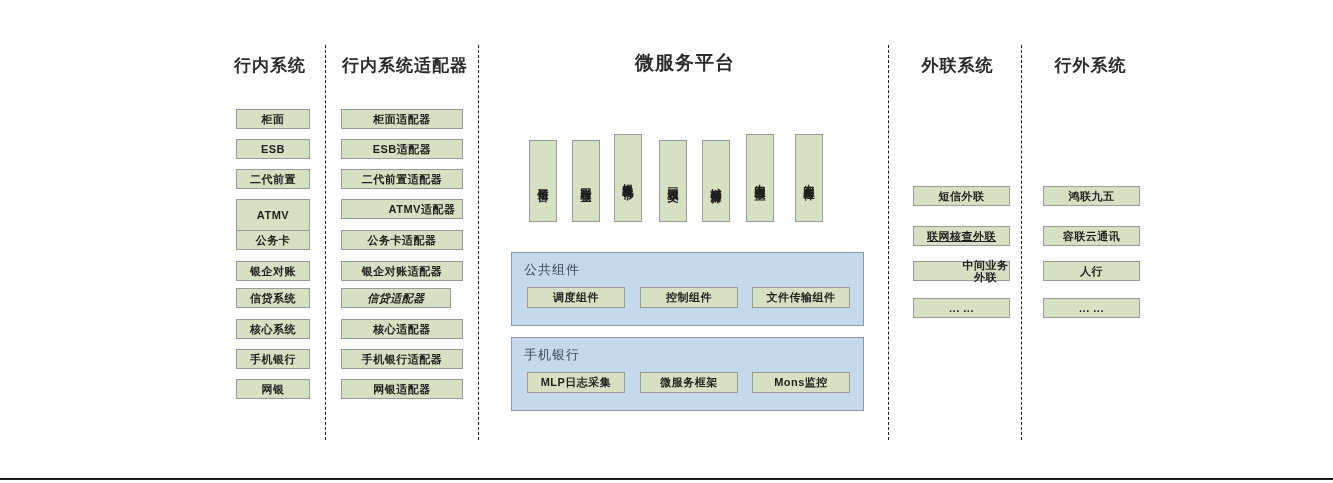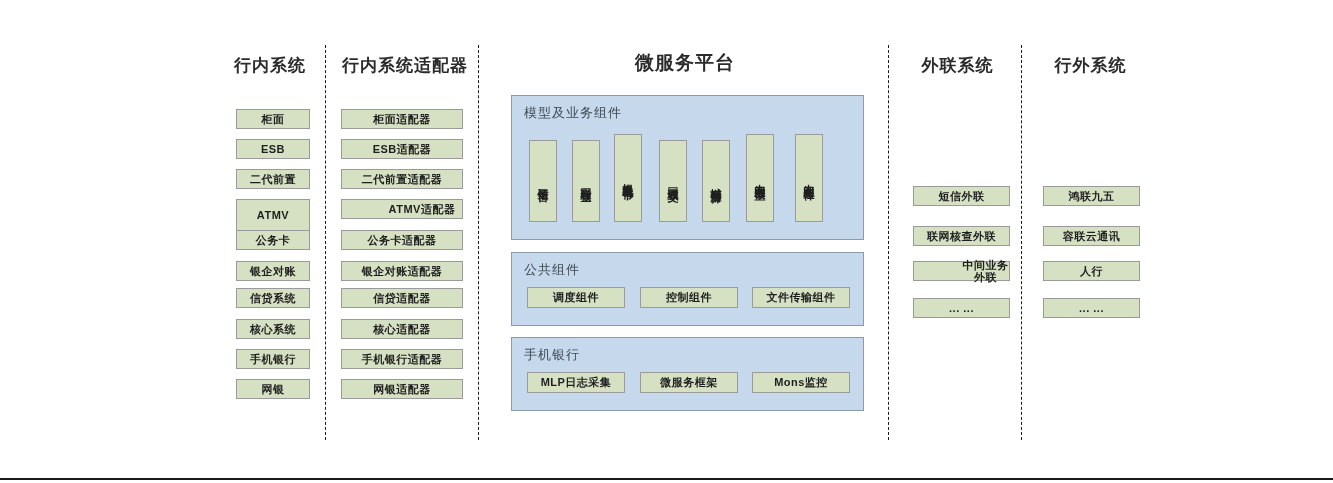--- a/index.html
+++ b/index.html
@@ -110,28 +110,25 @@
   <div class="node" style="left:236px; top:319px; width:74px; height:20px;">核心系统</div>
   <div class="node" style="left:236px; top:349px; width:74px; height:20px;">手机银行</div>
   <div class="node" style="left:236px; top:379px; width:74px; height:20px;">网银</div>
 
   <div class="node" style="left:341px; top:109px; width:122px; height:20px;">柜面适配器</div>
   <div class="node" style="left:341px; top:139px; width:122px; height:20px;">ESB适配器</div>
   <div class="node" style="left:341px; top:169px; width:122px; height:20px;">二代前置适配器</div>
   <div class="node" style="left:341px; top:199px; width:122px; height:20px;padding-left:40px;">ATMV适配器</div>
   <div class="node" style="left:341px; top:230px; width:122px; height:20px;">公务卡适配器</div>
   <div class="node" style="left:341px; top:261px; width:122px; height:20px;">银企对账适配器</div>
-  <div class="node" style="left:341px; top:288px; width:122px; height:20px;">信贷适配器</div>
+  <div class="node" style="left:341px; top:288px; width:110px; height:20px;font-style:italic;">信贷适配器</div>
   <div class="node" style="left:341px; top:319px; width:122px; height:20px;">核心适配器</div>
   <div class="node" style="left:341px; top:349px; width:122px; height:20px;">手机银行适配器</div>
   <div class="node" style="left:341px; top:379px; width:122px; height:20px;">网银适配器</div>
 
-  <div class="panel" style="left:511px; top:95px; width:353px; height:145px;">
-    <div class="panel-title">模型及业务组件</div>
-  </div>
   <div class="node vertical" style="left:529px; top:140px; width:28px; height:82px;">短信平台</div>
   <div class="node vertical" style="left:572px; top:140px; width:28px; height:82px;">联网核查</div>
   <div class="node vertical" style="left:614px; top:134px; width:28px; height:88px;">银联及银行卡</div>
   <div class="node vertical" style="left:659px; top:140px; width:28px; height:82px;">同城票交</div>
   <div class="node vertical" style="left:702px; top:140px; width:28px; height:82px;">城商行清算</div>
   <div class="node vertical" style="left:746px; top:134px; width:28px; height:88px;">中间业务模型</div>
   <div class="node vertical" style="left:795px; top:134px; width:28px; height:88px;">中间业务组件</div>
 
   <div class="panel" style="left:511px; top:252px; width:353px; height:74px;">
     <div class="panel-title">公共组件</div>
@@ -141,21 +138,21 @@
   <div class="node" style="left:752px; top:287px; width:98px; height:21px;">文件传输组件</div>
 
   <div class="panel" style="left:511px; top:337px; width:353px; height:74px;">
     <div class="panel-title">手机银行</div>
   </div>
   <div class="node" style="left:527px; top:372px; width:98px; height:21px;">MLP日志采集</div>
   <div class="node" style="left:640px; top:372px; width:98px; height:21px;">微服务框架</div>
   <div class="node" style="left:752px; top:372px; width:98px; height:21px;">Mons监控</div>
 
   <div class="node" style="left:913px; top:186px; width:97px; height:20px;">短信外联</div>
-  <div class="node" style="left:913px; top:226px; width:97px; height:20px;">联网核查外联</div>
+  <div class="node" style="left:913px; top:226px; width:97px; height:20px;text-decoration:underline;">联网核查外联</div>
   <div class="node" style="left:913px; top:261px; width:97px; height:20px;padding-left:48px;">中间业务外联</div>
   <div class="node" style="left:913px; top:298px; width:97px; height:20px;">... ...</div>
 
   <div class="node" style="left:1043px; top:186px; width:97px; height:20px;">鸿联九五</div>
   <div class="node" style="left:1043px; top:226px; width:97px; height:20px;">容联云通讯</div>
   <div class="node" style="left:1043px; top:261px; width:97px; height:20px;">人行</div>
   <div class="node" style="left:1043px; top:298px; width:97px; height:20px;">... ...</div>
 
   <div class="bottom-rule"></div>
 

